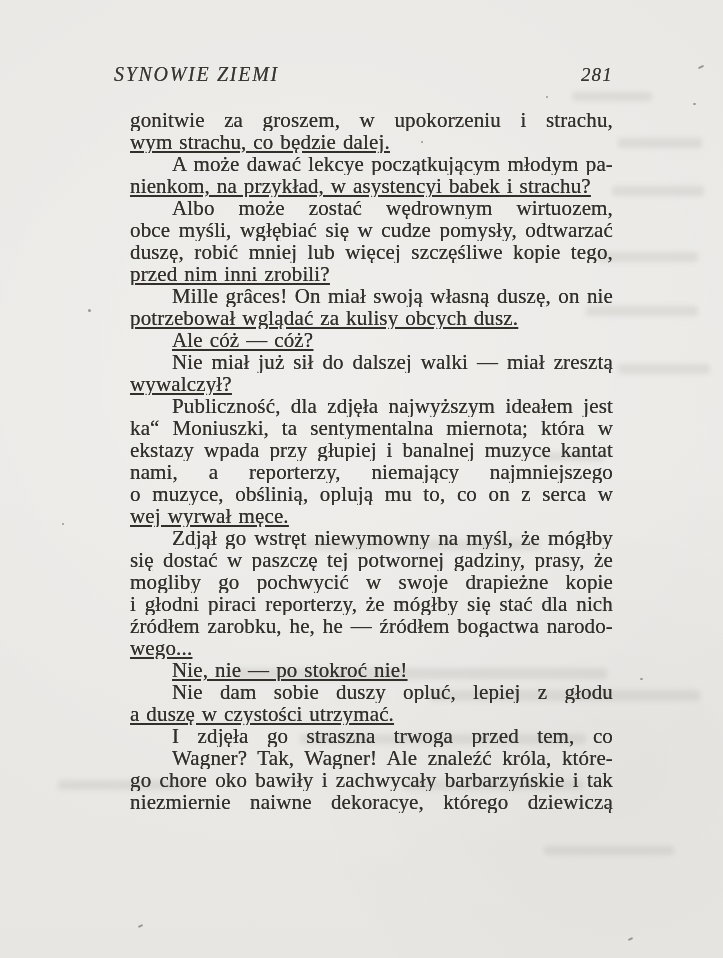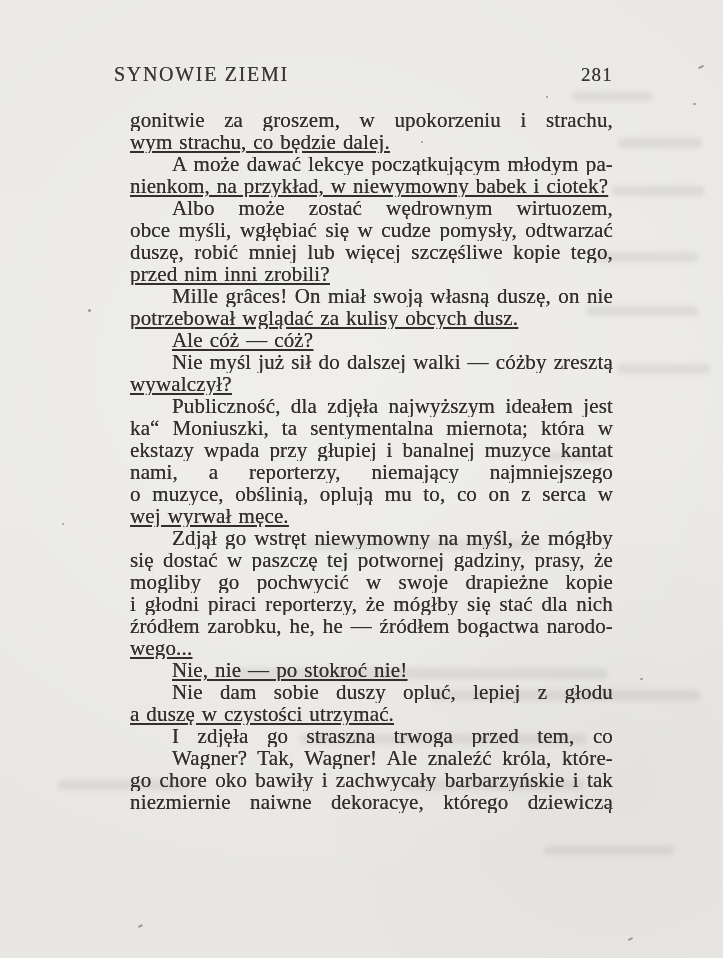--- a/index.html
+++ b/index.html
@@ -10,20 +10,21 @@
     background:
       radial-gradient(ellipse 130% 95% at 42% 38%, rgba(255,255,255,0.25) 0%, rgba(255,255,255,0) 60%),
       radial-gradient(ellipse 80% 60% at 85% 80%, rgba(0,0,0,0.025) 0%, rgba(0,0,0,0) 55%),
       linear-gradient(180deg,#e9e8e5 0%, #eae9e6 45%, #e7e6e3 100%);
     font-family:"Liberation Serif","DejaVu Serif",serif;
     color:#332f2b;
   }
   .running-head{
     position:absolute;left:114px;top:63px;width:499px;
     display:flex;justify-content:space-between;align-items:baseline;
+    font-style:italic;
   }
   .running-title{
     font-size:20px;letter-spacing:1.7px;color:#3a3733;
     text-shadow:0 0 0.6px rgba(58,55,51,0.8);
   }
   .page-number{
     font-size:19px;letter-spacing:1.2px;color:#3a3733;
     text-shadow:0 0 0.6px rgba(58,55,51,0.8);
   }
   .body-text{
@@ -83,29 +84,29 @@
 
   <div class="running-head">
     <span class="running-title">SYNOWIE ZIEMI</span>
     <span class="page-number">281</span>
   </div>
 
   <div class="body-text">
       <div class="line">gonitwie za groszem, w upokorzeniu i strachu, przeraźli-</div>
       <div class="line eop">wym strachu, co będzie dalej.</div>
       <div class="line ind">A może dawać lekcye początkującym młodym pa-</div>
-      <div class="line eop">nienkom, na przykład, w niewymowny babek i ciotek?</div>
+      <div class="line eop">nienkom, na przykład, w asystencyi babek i strachu?</div>
       <div class="line ind">Albo może zostać wędrownym wirtuozem, przeżuwać</div>
       <div class="line">obce myśli, wgłębiać się w cudze pomysły, odtwarzać obcą</div>
       <div class="line">duszę, robić mniej lub więcej szczęśliwe kopie tego, co</div>
       <div class="line eop">przed nim inni zrobili?</div>
       <div class="line ind">Mille grâces! On miał swoją własną duszę, on nie</div>
       <div class="line eop">potrzebował wglądać za kulisy obcych dusz.</div>
       <div class="line ind eop">Ale cóż — cóż?</div>
-      <div class="line ind">Nie myśl już sił do dalszej walki — cóżby zresztą</div>
+      <div class="line ind">Nie miał już sił do dalszej walki — miał zresztą</div>
       <div class="line eop">wywalczył?</div>
       <div class="line ind">Publiczność, dla zdjęła najwyższym ideałem jest „Hal-</div>
       <div class="line">ka“ Moniuszki, ta sentymentalna miernota; która w szał</div>
       <div class="line">ekstazy wpada przy głupiej i banalnej muzyce kantat</div>
       <div class="line">nami, a reporterzy, niemający najmniejszego wyobrażenia</div>
       <div class="line">o muzyce, obślinią, oplują mu to, co on z serca w krwa-</div>
       <div class="line eop">wej wyrwał męce.</div>
       <div class="line ind">Zdjął go wstręt niewymowny na myśl, że mógłby</div>
       <div class="line">się dostać w paszczę tej potwornej gadziny, prasy, że</div>
       <div class="line">mogliby go pochwycić w swoje drapieżne kopie chciwi</div>

